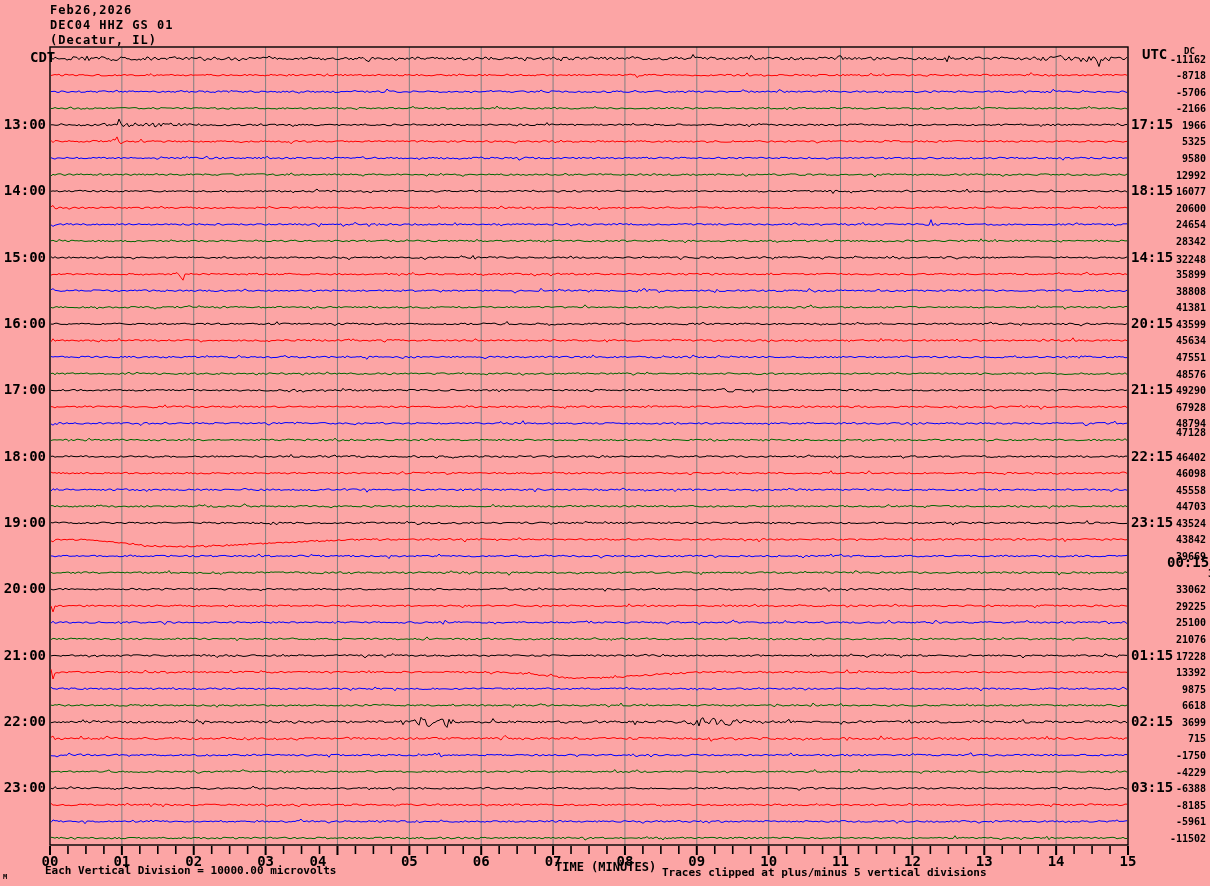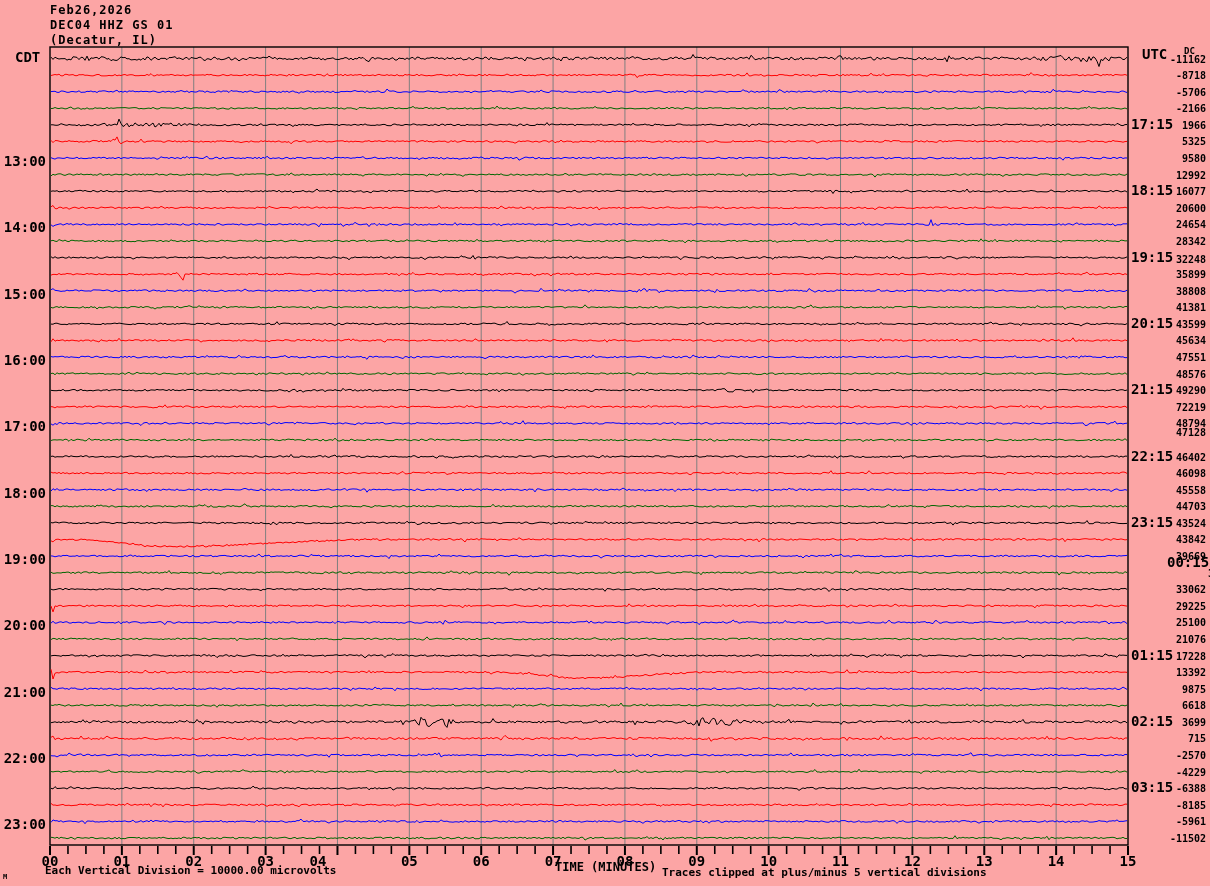--- a/index.html
+++ b/index.html
@@ -1,25 +1,25 @@
 <!DOCTYPE html>
 <html><head>
 <meta charset="utf-8">
 <style>
   html,body{margin:0;padding:0;background:#ffffff;}
   #app{position:relative;width:1210px;height:886px;background:#fca5a5;overflow:hidden;
        font-family:"DejaVu Sans Mono","Liberation Mono",monospace;color:#000;}
   .hdr{position:absolute;left:50px;font-size:12px;font-weight:700;letter-spacing:1px;white-space:pre;}
   #hdr-date{top:3px;} #hdr-station{top:18px;} #hdr-loc{top:33px;}
   .tz{position:absolute;font-size:14px;font-weight:700;}
-  #tz-left{left:3px;top:49px;padding-left:12px;}
+  #tz-left{left:18px;top:49px;padding-left:12px;}
   #tz-right{left:1142px;top:46px;}
   #dc-hdr{position:absolute;left:1184px;top:46px;font-size:9px;font-weight:700;}
   .hour-label{position:absolute;font-size:14px;font-weight:700;white-space:nowrap;transform:translateY(-55%);}
-  .hour-left{right:1164px;text-align:right;margin-top:37px;}
+  .hour-left{right:1164px;text-align:right;}
   .hour-right{left:1131px;}
   .dc-val{position:absolute;font-size:10px;font-weight:700;white-space:nowrap;transform:translate(-100%,-50%);left:1206px;}
   .x-lab{position:absolute;top:853px;font-size:14px;font-weight:700;transform:translateX(-50%);}
   .foot{position:absolute;font-size:11px;font-weight:700;white-space:nowrap;}
   #foot-scale{left:45px;top:864px;}
   #foot-time{left:555px;top:860px;font-size:12px;}
   #foot-clip{left:662px;top:866px;}
   #watermark{position:absolute;left:3px;top:873px;font-size:7px;font-weight:700;}
   svg{position:absolute;left:0;top:0;}
   .lblwrap{position:absolute;left:0;top:0;width:1210px;height:886px;pointer-events:none;}
@@ -172,21 +172,21 @@
       <span class="hour-label hour-left" style="top: 456.54px; position: absolute;">18:00</span>
       <span class="hour-label hour-left" style="top: 522.88px; position: absolute;">19:00</span>
       <span class="hour-label hour-left" style="top: 589.22px; position: absolute;">20:00</span>
       <span class="hour-label hour-left" style="top: 655.56px; position: absolute;">21:00</span>
       <span class="hour-label hour-left" style="top: 721.9px; position: absolute;">22:00</span>
       <span class="hour-label hour-left" style="top: 788.24px; position: absolute;">23:00</span>
     </div>
   <div class="lblwrap" id="right-labels">
       <span class="hour-label hour-right" style="top: 124.84px; position: absolute;">17:15</span>
       <span class="hour-label hour-right" style="top: 191.18px; position: absolute;">18:15</span>
-      <span class="hour-label hour-right" style="top: 257.52px; position: absolute;">19:15</span>
+      <span class="hour-label hour-right" style="top: 257.52px; position: absolute;">14:15</span>
       <span class="hour-label hour-right" style="top: 323.86px; position: absolute;">20:15</span>
       <span class="hour-label hour-right" style="top: 390.2px; position: absolute;">21:15</span>
       <span class="hour-label hour-right" style="top: 456.54px; position: absolute;">22:15</span>
       <span class="hour-label hour-right" style="top: 522.88px; position: absolute;">23:15</span>
       <span class="hour-label hour-right" style="top: 563px; position: absolute; margin-left: 36px;">00:15</span>
       <span class="hour-label hour-right" style="top: 655.56px; position: absolute;">01:15</span>
       <span class="hour-label hour-right" style="top: 721.9px; position: absolute;">02:15</span>
       <span class="hour-label hour-right" style="top: 788.24px; position: absolute;">03:15</span>
     </div>
   <div class="lblwrap" id="dc-values">
@@ -204,42 +204,42 @@
       <span class="dc-val" style="top: 240.935px; position: absolute;">28342</span>
       <span class="dc-val" style="top: 259px; position: absolute; text-align: center;">32248</span>
       <span class="dc-val" style="top: 274.105px; position: absolute;">35899</span>
       <span class="dc-val" style="top: 290.69px; position: absolute;">38808</span>
       <span class="dc-val" style="top: 307.275px; position: absolute;">41381</span>
       <span class="dc-val" style="top: 323.86px; position: absolute;">43599</span>
       <span class="dc-val" style="top: 340.445px; position: absolute;">45634</span>
       <span class="dc-val" style="top: 357.03px; position: absolute;">47551</span>
       <span class="dc-val" style="top: 373.615px; position: absolute;">48576</span>
       <span class="dc-val" style="top: 390.2px; position: absolute;">49290</span>
-      <span class="dc-val" style="top: 406.785px; position: absolute;">72219</span>
+      <span class="dc-val" style="top: 406.785px; position: absolute;">67928</span>
       <span class="dc-val" style="top: 423.37px; position: absolute;">48794</span>
       <span class="dc-val" style="top: 432px; position: absolute;">47128</span>
       <span class="dc-val" style="top: 456.54px; position: absolute;">46402</span>
       <span class="dc-val" style="top: 473.125px; position: absolute;">46098</span>
       <span class="dc-val" style="top: 489.71px; position: absolute;">45558</span>
       <span class="dc-val" style="top: 506.295px; position: absolute;">44703</span>
       <span class="dc-val" style="top: 522.88px; position: absolute;">43524</span>
       <span class="dc-val" style="top: 539.465px; position: absolute;">43842</span>
       <span class="dc-val" style="top: 556.05px; position: absolute;">39669</span>
       <span class="dc-val" style="top: 572.635px; position: absolute; margin-left: 32px;">36630</span>
       <span class="dc-val" style="top: 589.22px; position: absolute;">33062</span>
       <span class="dc-val" style="top: 605.805px; position: absolute;">29225</span>
       <span class="dc-val" style="top: 622.39px; position: absolute;">25100</span>
       <span class="dc-val" style="top: 638.975px; position: absolute;">21076</span>
       <span class="dc-val" style="top: 655.56px; position: absolute;">17228</span>
       <span class="dc-val" style="top: 672.145px; position: absolute;">13392</span>
       <span class="dc-val" style="top: 688.73px; position: absolute;">9875</span>
       <span class="dc-val" style="top: 705.315px; position: absolute;">6618</span>
       <span class="dc-val" style="top: 721.9px; position: absolute;">3699</span>
       <span class="dc-val" style="top: 738.485px; position: absolute;">715</span>
-      <span class="dc-val" style="top: 755.07px; position: absolute;">-2570</span>
+      <span class="dc-val" style="top: 755.07px; position: absolute;">-1750</span>
       <span class="dc-val" style="top: 771.655px; position: absolute;">-4229</span>
       <span class="dc-val" style="top: 788.24px; position: absolute;">-6388</span>
       <span class="dc-val" style="top: 804.825px; position: absolute;">-8185</span>
       <span class="dc-val" style="top: 821.41px; position: absolute;">-5961</span>
       <span class="dc-val" style="top: 837.995px; position: absolute;">-11502</span>
     </div>
   <div class="lblwrap" id="x-labels">
       <span class="x-lab" style="left: 50px; position: absolute;">00</span>
       <span class="x-lab" style="left: 121.867px; position: absolute;">01</span>
       <span class="x-lab" style="left: 193.733px; position: absolute;">02</span>

